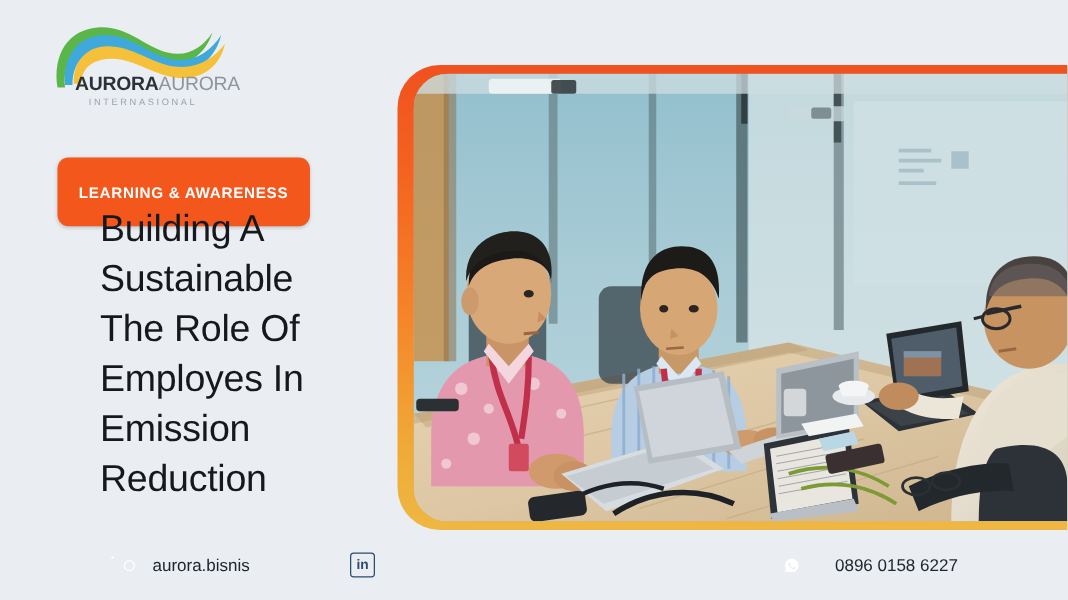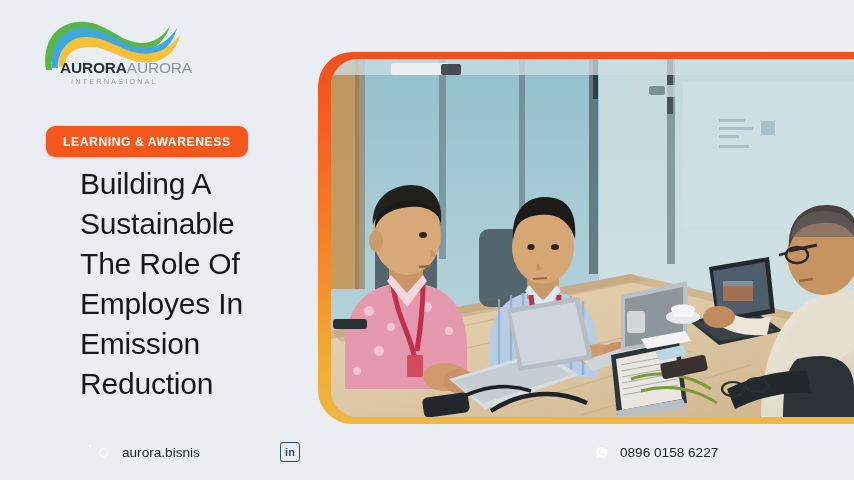--- a/index.html
+++ b/index.html
@@ -19,21 +19,21 @@
   .logo-wordmark{position:absolute;left:22px;top:44px;width:128px;line-height:1;}
   .logo-main{font-size:15.5px;letter-spacing:-0.2px;font-weight:bold;white-space:nowrap;}
   .logo-aurora{color:#2b3138;font-weight:bold;}
   .logo-bisnis{color:#8d949c;font-weight:normal;}
   .logo-sub{font-size:7.4px;letter-spacing:2.1px;color:#9aa1a9;margin-top:2px;
             margin-left:11px;white-space:nowrap;}
 
   .badge{
     position:absolute;left:46px;top:126px;height:31px;
     display:flex;align-items:center;justify-content:center;
-    padding:0 17px;border-radius:9px;
+    padding:12px 17px;border-radius:9px;
     background:#f4571c;
     box-shadow:0 1px 3px rgba(0,0,0,.18);
   }
   .badge-text{
     color:#fff;font-size:12.2px;font-weight:bold;letter-spacing:.55px;white-space:nowrap;
   }
 
   .headline{
     position:absolute;left:44px;top:164px;width:268px;
     color:#15181c;
@@ -63,21 +63,21 @@
 
   
   .footer{
     position:absolute;left:0;bottom:0;width:854px;height:56px;
     display:flex;align-items:center;
   }
   .foot-item{display:flex;align-items:center;position:absolute;}
   .foot-item .lbl{font-size:13.6px;color:#20262c;white-space:nowrap;}
   .ig{left:94px;}
   .li{left:280px;}
-  .wa{left:592px;}
+  .wa{left:624px;gap:16px;}
   .foot-icon{width:19px;height:19px;margin-right:9px;flex:none;}
 
   .ig-icon{
     width:19px;height:19px;border-radius:5px;
     background:radial-gradient(circle at 28% 100%, #fdd55a 0%, #f8873c 22%, #e8416b 45%, #c32aa3 68%, #7a39cf 92%);
     position:relative;
   }
   .ig-icon:after{
     content:"";position:absolute;left:5px;top:5px;width:7px;height:7px;
     border:1.4px solid #fff;border-radius:50%;

